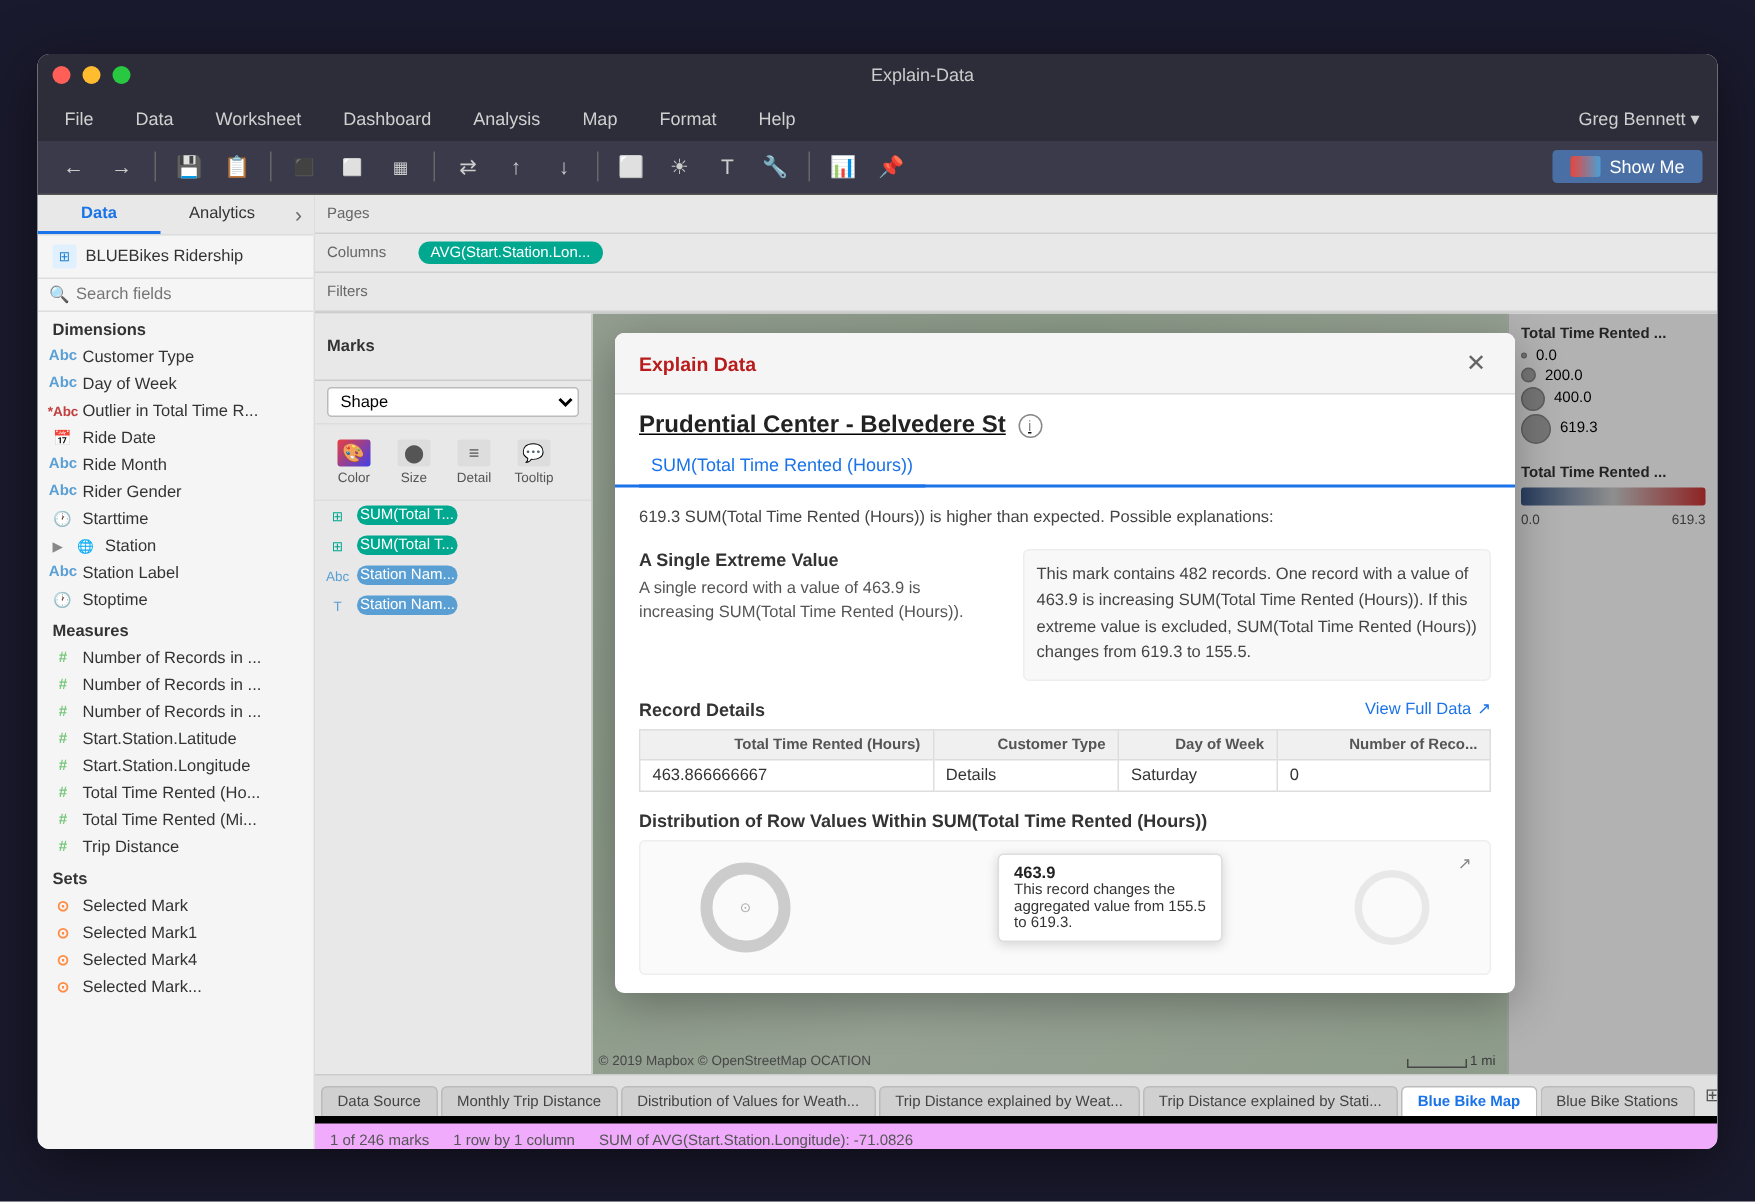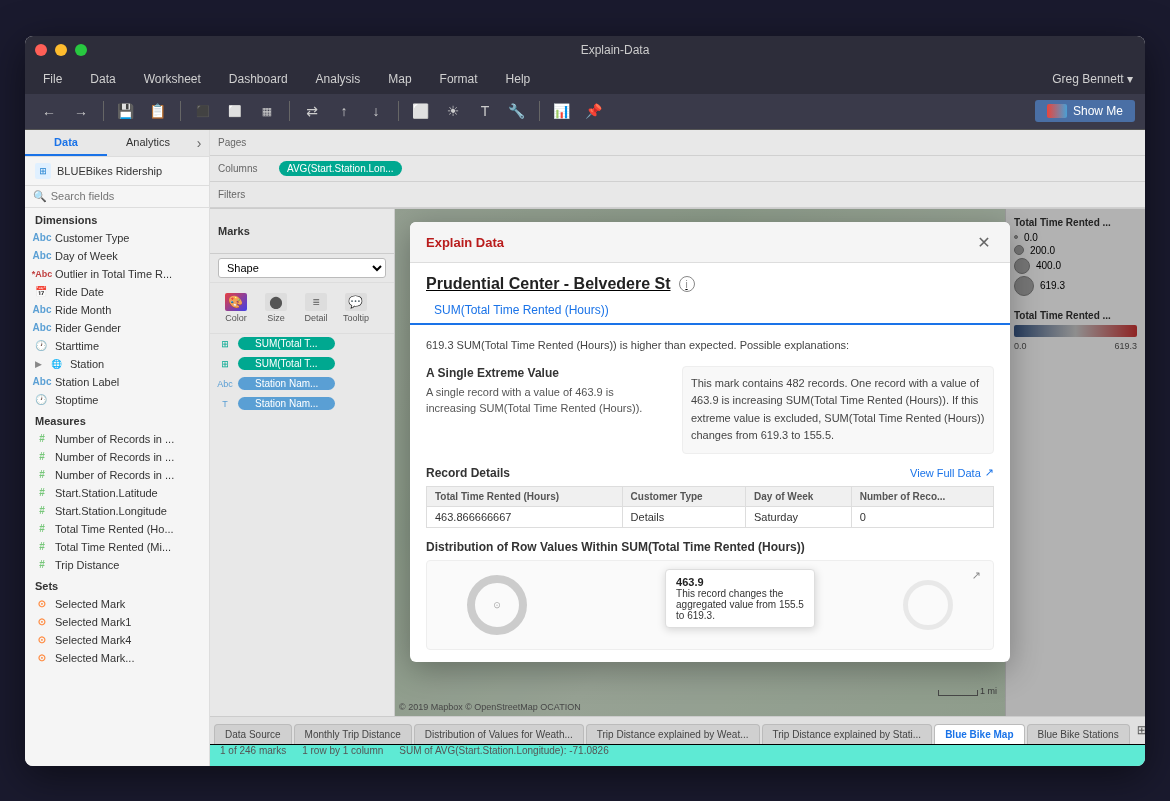--- a/index.html
+++ b/index.html
@@ -298,21 +298,21 @@
       width: 14px;
       height: 14px;
       display: flex;
       align-items: center;
       justify-content: center;
       font-size: 9px;
     }
     .marks-field-pill {
       display: inline-flex;
       align-items: center;
-      padding: 1px 17px;
+      padding: 1px 2px;
       border-radius: 8px;
       font-size: 10px;
       gap: 4px;
     }
     .pill-blue { background: #5a9fd4; color: white; }
     .pill-teal { background: #00a890; color: white; }
     
     .map-area {
       flex: 1;
       position: relative;
@@ -347,21 +347,21 @@
     }
     .map-copyright {
       position: absolute;
       bottom: 4px;
       left: 4px;
       font-size: 9px;
       color: #666;
     }
     .map-scale {
       position: absolute;
-      bottom: 20px;
+      bottom: 4px;
       right: 8px;
       display: flex;
       align-items: flex-end;
       gap: 2px;
       text-align: right;
     }
     .scale-bar {
       width: 40px;
       height: 6px;
       border: 1px solid #666;
@@ -448,24 +448,24 @@
       display: flex;
       align-items: center;
       justify-content: center;
       font-size: 12px;
       color: #555;
       cursor: pointer;
     }
     
     .status-bar {
       height: 22px;
-      background: #5eead4;
-      border-top: 1px solid #000000;
-      display: flex;
-      align-items: flex-start;
+      background: #f0abfc;
+      border-top: 5px solid #000000;
+      display: flex;
+      align-items: flex-end;
       padding: 0 10px;
       gap: 16px;
       font-size: 10px;
       color: #555;
     }
     
     .modal-overlay {
       position: absolute;
       top: 0;
       left: 0;
@@ -610,21 +610,21 @@
       gap: 4px;
     }
     .record-table {
       width: 100%;
       border-collapse: collapse;
       font-size: 11px;
     }
     .record-table th {
       background: #f0f0f0;
       padding: 4px 8px;
-      text-align: left;
+      text-align: right;
       font-size: 10px;
       color: #555;
       font-weight: 600;
       border: 1px solid #ddd;
     }
     .record-table td {
       padding: 4px 8px;
       border: 1px solid #ddd;
       color: #333;
     }

